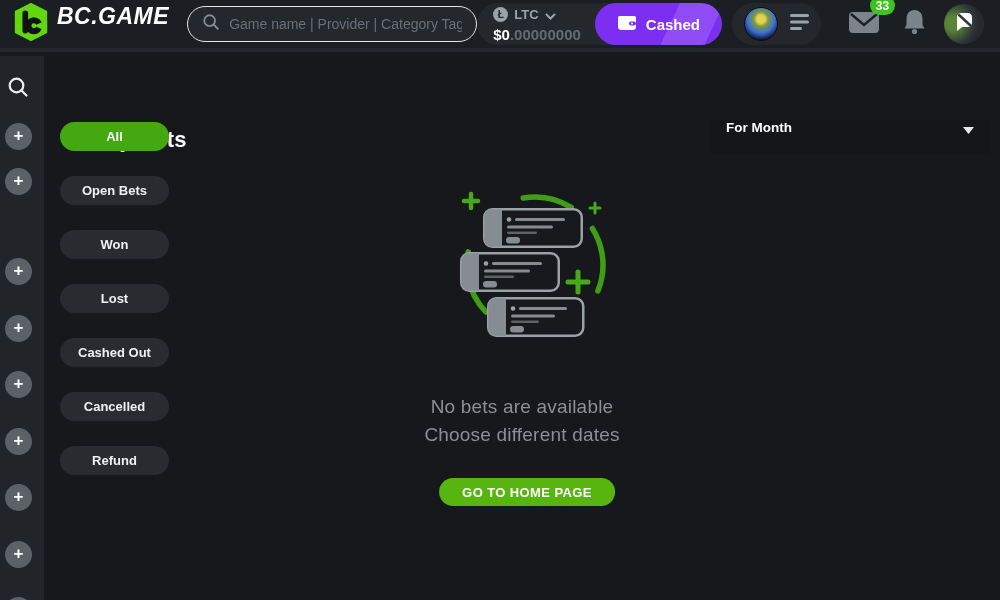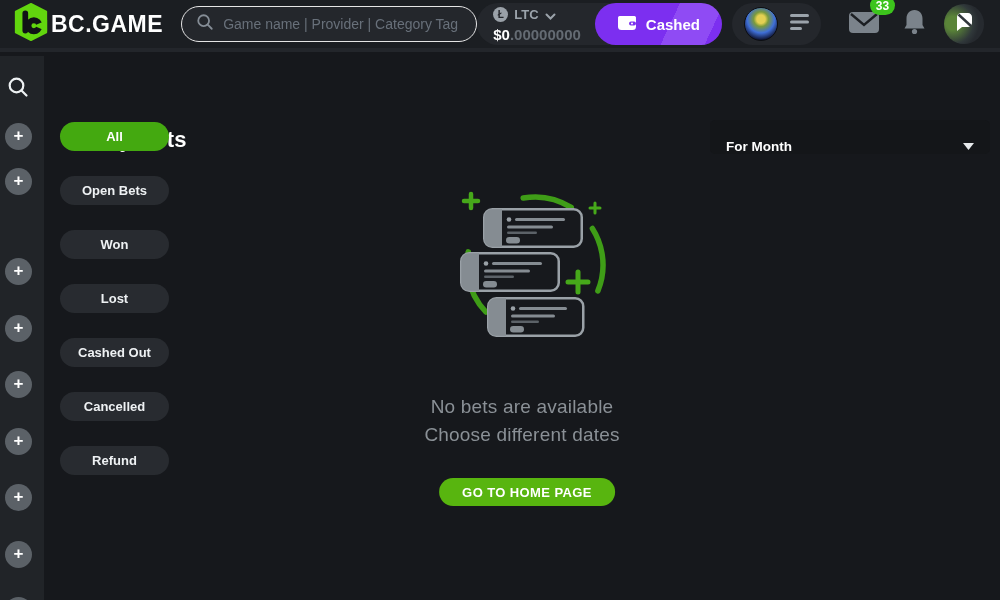--- a/index.html
+++ b/index.html
@@ -3,21 +3,21 @@
 <meta charset="utf-8">
 <style>
   * { margin:0; padding:0; box-sizing:border-box; }
   html,body { width:1000px; height:600px; overflow:hidden; background:#16181c;
     font-family:"Liberation Sans","DejaVu Sans",sans-serif; }
 
   
   .header { position:absolute; left:0; top:0; width:1000px; height:52px;
     background:#1b1e22; border-bottom:4px solid #23262b;
     display:flex; align-items:center; padding:0 10px; z-index:20; }
-  .logo { display:flex; align-items:center; gap:1px; margin-left:2px; }
+  .logo { display:flex; gap:7px; margin-left:2px;font-style:italic; }
   .logo-text { color:#fff; font-size:23px; font-weight:900; letter-spacing:.5px; }
   .search-box { margin-left:18px; width:322px; height:36px; background:#24272c;
     border:1px solid #e5e5e5; border-radius:18px; display:flex; align-items:center;
     padding:0 14px; gap:9px; }
   .search-box input { flex:1; background:transparent; border:none; outline:none;
     color:#cfd5da; font-size:14px; font-family:inherit; }
   .search-box input::placeholder { color:#68707a; }
   .right-cluster { margin-left:auto; display:flex; align-items:center; margin-right:6px; }
   .balance-pill { background:#24272c; border-radius:21px; height:42px;
     display:flex; align-items:center; padding-left:16px; }
@@ -60,21 +60,21 @@
     background:#16181c; }
   .title-row { position:absolute; left:18px; top:22px; display:flex;
     align-items:center; gap:12px;margin-top:46px; }
   .page-title { color:#fff; font-size:22px; font-weight:800; letter-spacing:.2px; }
   .filters-row { position:absolute; left:16px; top:66px; display:flex; gap:25px;flex-direction:column; }
   .pill { height:29px; border:none; border-radius:15px; background:#282b30;
     color:#eef1f3; font-size:13px; font-weight:800; padding:0 18px; cursor:pointer;
     font-family:inherit; white-space:nowrap; }
   .pill.active { background:#44a910; color:#fff; }
   .period-select { position:absolute; left:666px; top:64px; width:280px; height:34px;
-    background:#141619; border-radius:5px; display:flex; align-items:flex-end;
+    background:#141619; border-radius:5px; display:flex; align-items:flex-start;
     padding:0 16px; cursor:pointer; }
   .period-label { color:#fff; font-size:13.5px; font-weight:800; }
   .period-caret { margin-left:auto; }
   .empty-illustration { position:absolute; left:341px; top:114px; }
   .empty-text { position:absolute; left:0; top:337px; width:100%; text-align:center;
     color:#8a9096; font-size:19px; line-height:28px; letter-spacing:.2px; }
   .home-btn { position:absolute; top:422px; left:50%; transform:translateX(calc(-50% + 5px));
     height:28px; border:none; border-radius:14px; background:#58b50f; color:#fff;
     font-size:13px; font-weight:800; letter-spacing:.4px; padding:4px 23px;
     cursor:pointer; font-family:inherit; }

